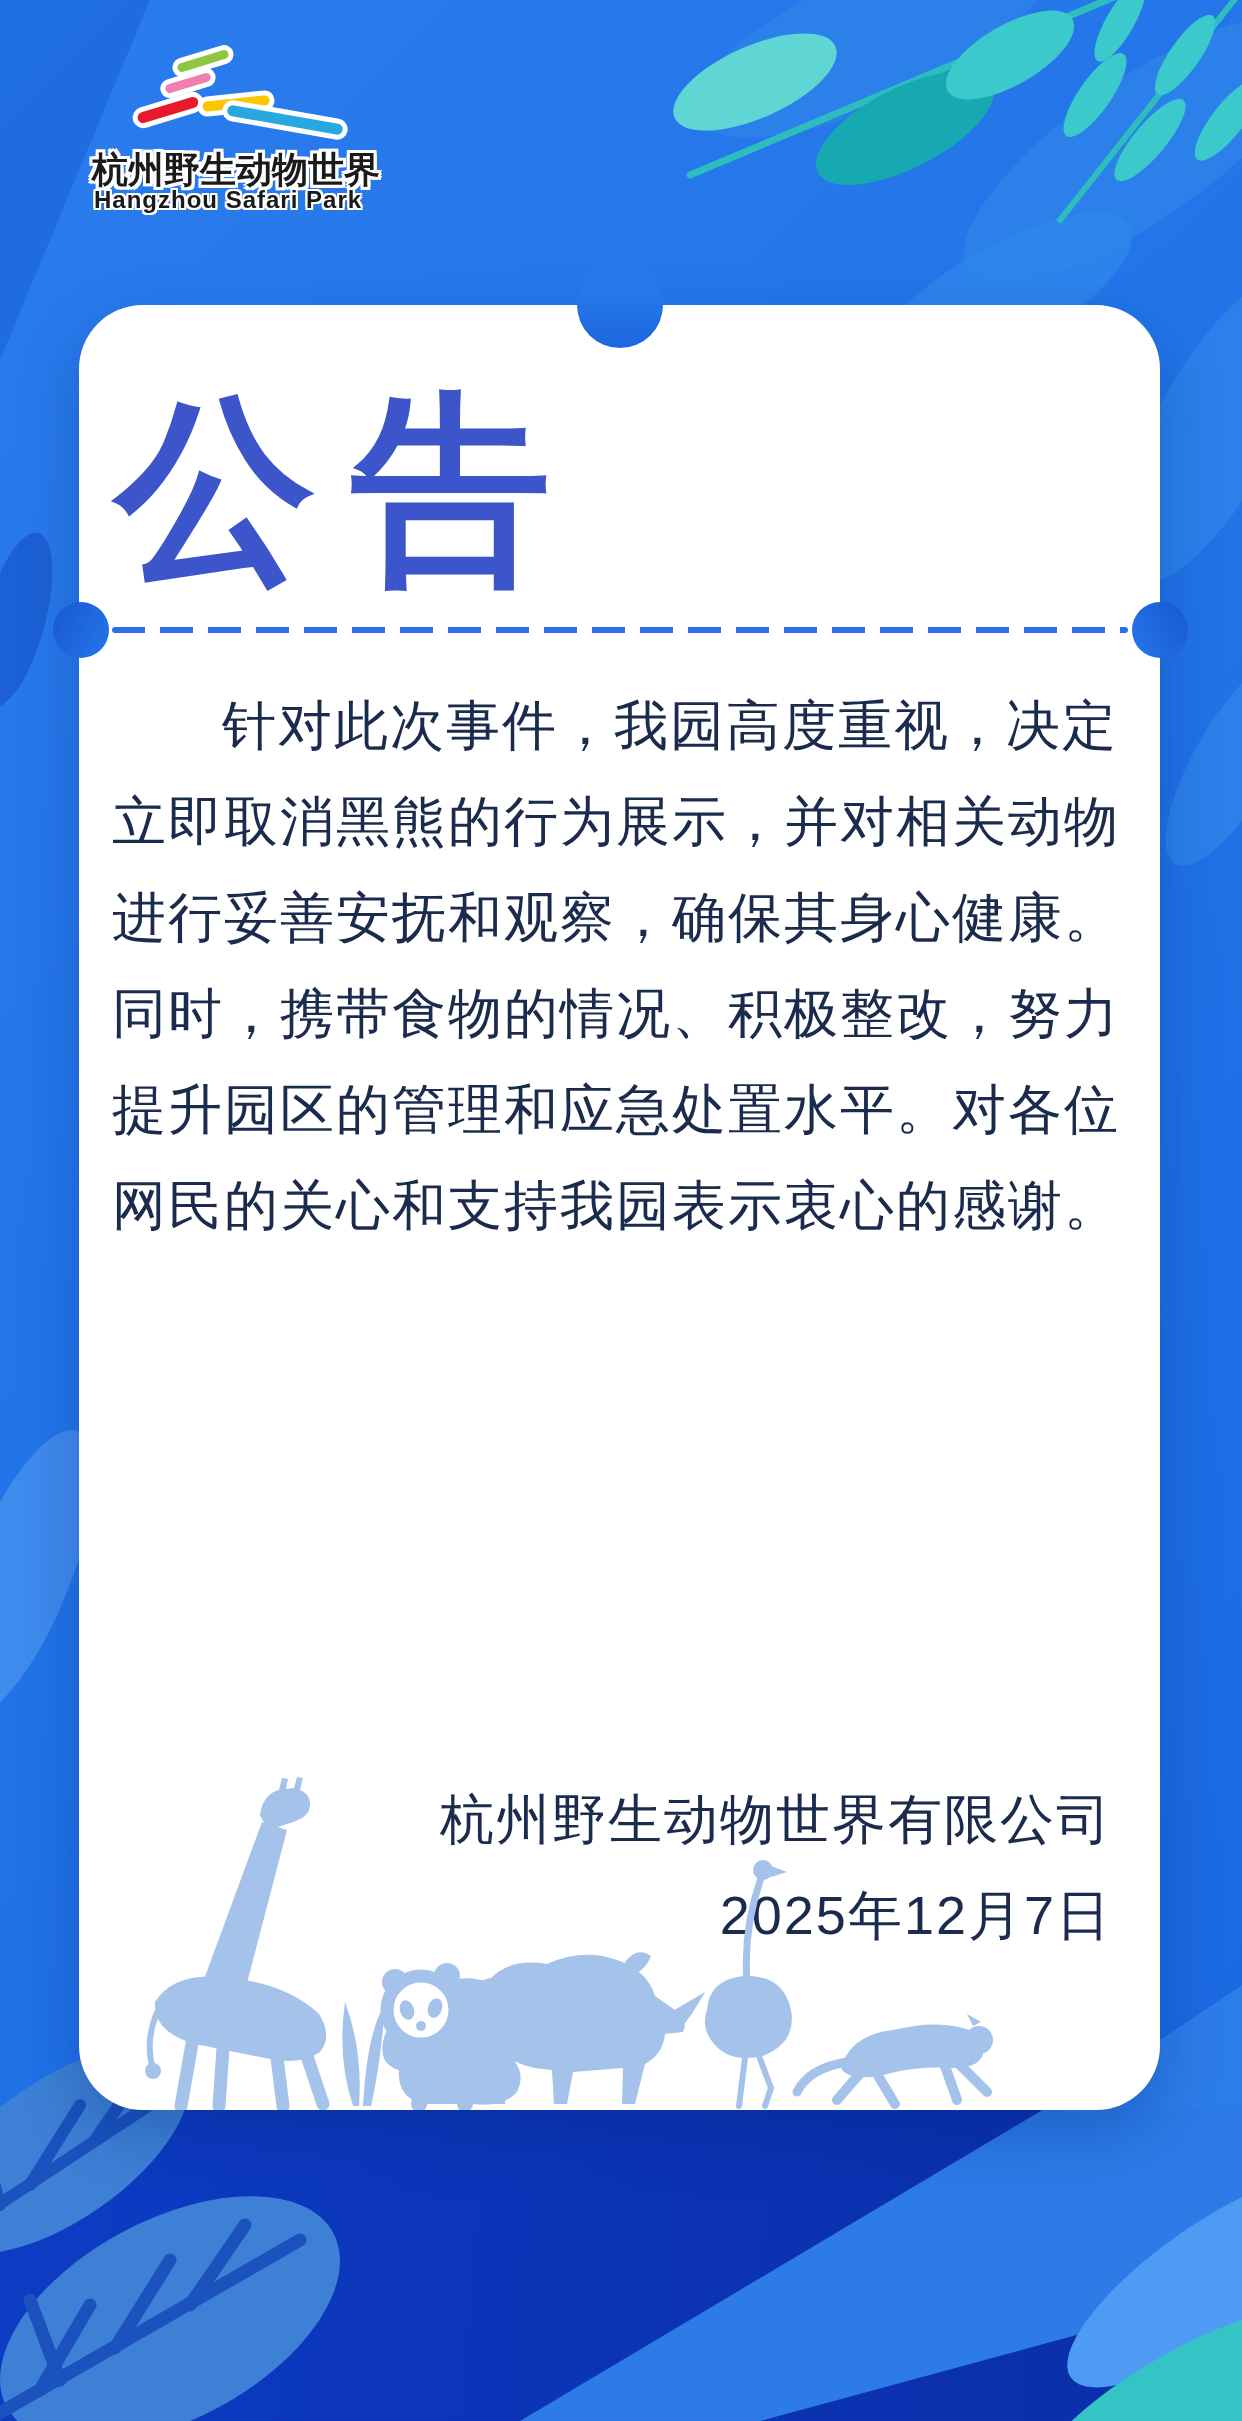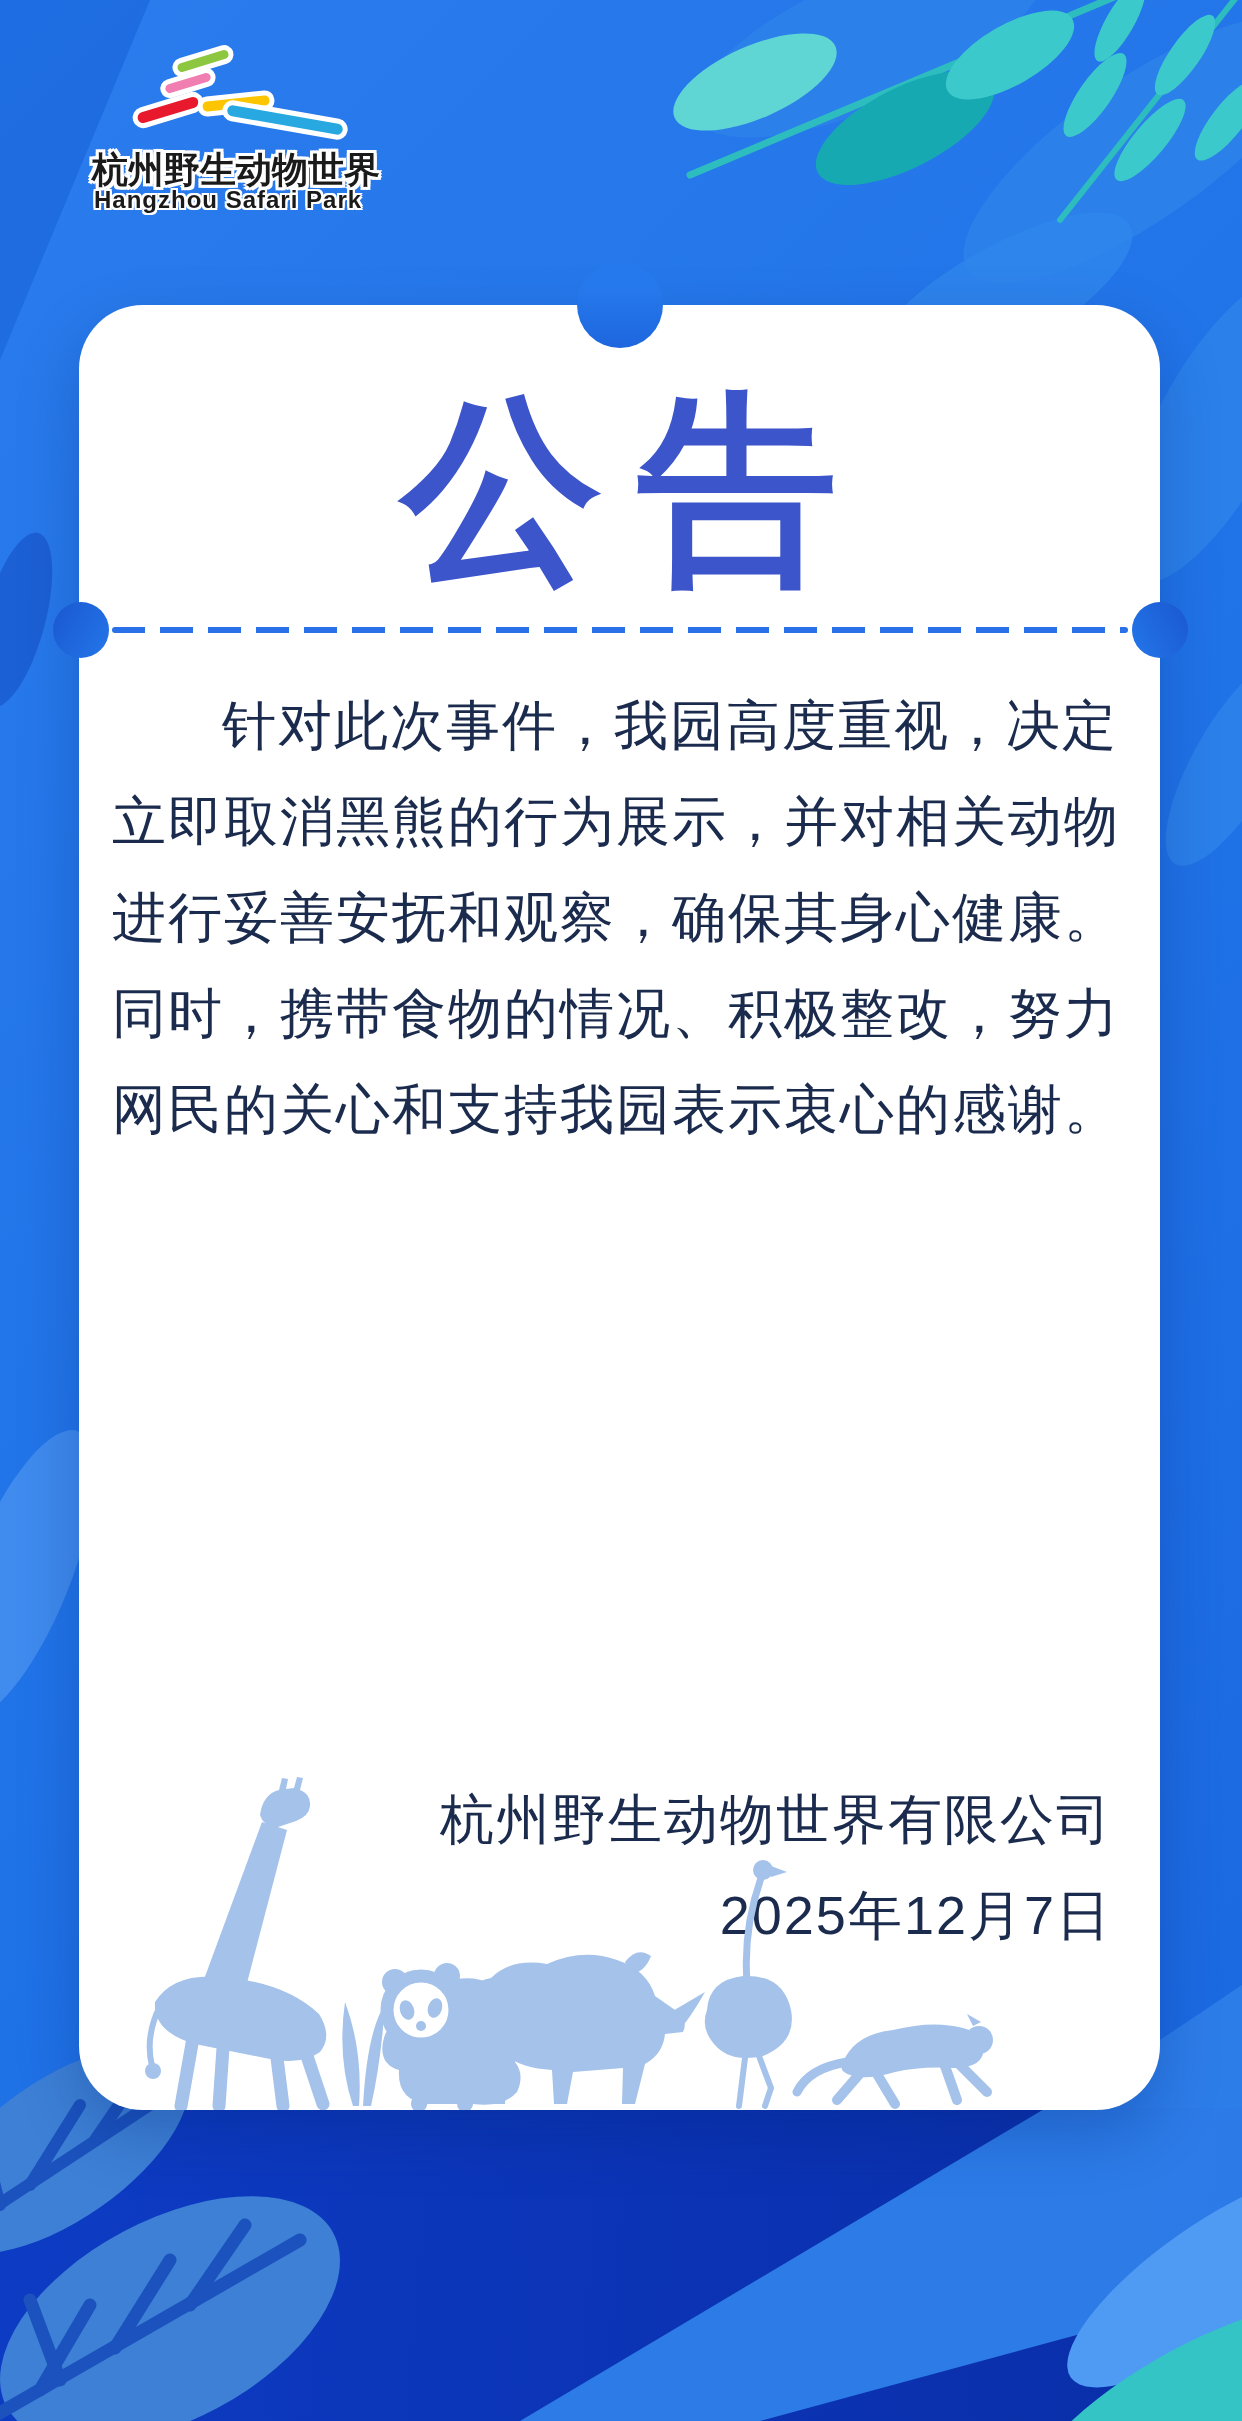--- a/index.html
+++ b/index.html
@@ -31,23 +31,23 @@
   .card{
     position:absolute;left:79px;top:305px;width:1081px;height:1805px;
     background:var(--card);border-radius:64px;overflow:hidden;
     box-shadow:0 24px 60px rgba(4,35,120,.28);
   }
   .notch{position:absolute;border-radius:50%;}
   .notch-top{left:577px;top:262px;width:86px;height:86px;background:linear-gradient(180deg,#2679ec 30%,#1e66de 100%);}
   .notch-left{left:53px;top:602px;width:56px;height:56px;background:linear-gradient(120deg,#1a57d0,#2476ea);}
   .notch-right{left:1132px;top:602px;width:56px;height:56px;background:linear-gradient(60deg,#2476ea,#1a57d0);}
   .title{
-    position:absolute;left:0;right:0;top:83px;margin:16px;
-    text-align:center;font-size:200px;line-height:1.02;font-weight:900;
-    letter-spacing:36px;text-indent:36px;color:var(--title);font-family:Liberation Mono, monospace;
+    position:absolute;left:0;right:0;top:83px;margin:0;
+    font-size:200px;line-height:1.02;font-weight:900;
+    letter-spacing:36px;text-indent:36px;color:var(--title);
   }
   .dash-line{
     position:absolute;left:33px;top:322px;width:1016px;height:6px;border-radius:3px;
     background:repeating-linear-gradient(90deg,var(--dash) 0 33px,transparent 33px 48px);
   }
   .body-text{
     position:absolute;left:33px;top:372px;width:1006px;
     font-size:54px;letter-spacing:2px;color:var(--body_text);
   }
   .line{height:96px;line-height:96px;text-align:justify;text-align-last:justify;white-space:nowrap;}
@@ -143,20 +143,21 @@
   <div class="card">
     <h1 class="title">公告</h1>
     <div class="dash-line"></div>
 
     <div class="body-text">
         <div>
           <div class="line first">针对此次事件，我园高度重视，决定</div>
           <div class="line">立即取消黑熊的行为展示，并对相关动物</div>
           <div class="line">进行妥善安抚和观察，确保其身心健康。</div>
           <div class="line">同时，携带食物的情况、积极整改，努力</div>
+          <div class="line">提升园区的管理和应急处置水平。对各位</div>
           <div class="line">网民的关心和支持我园表示衷心的感谢。</div>
         </div>
       </div>
 
     <div class="sign">
       <div class="sig-line">杭州野生动物世界有限公司</div>
       <div class="sig-line">2025年12月7日</div>
     </div>
 
     <svg class="animals" width="900" height="340" viewBox="0 0 900 340">

